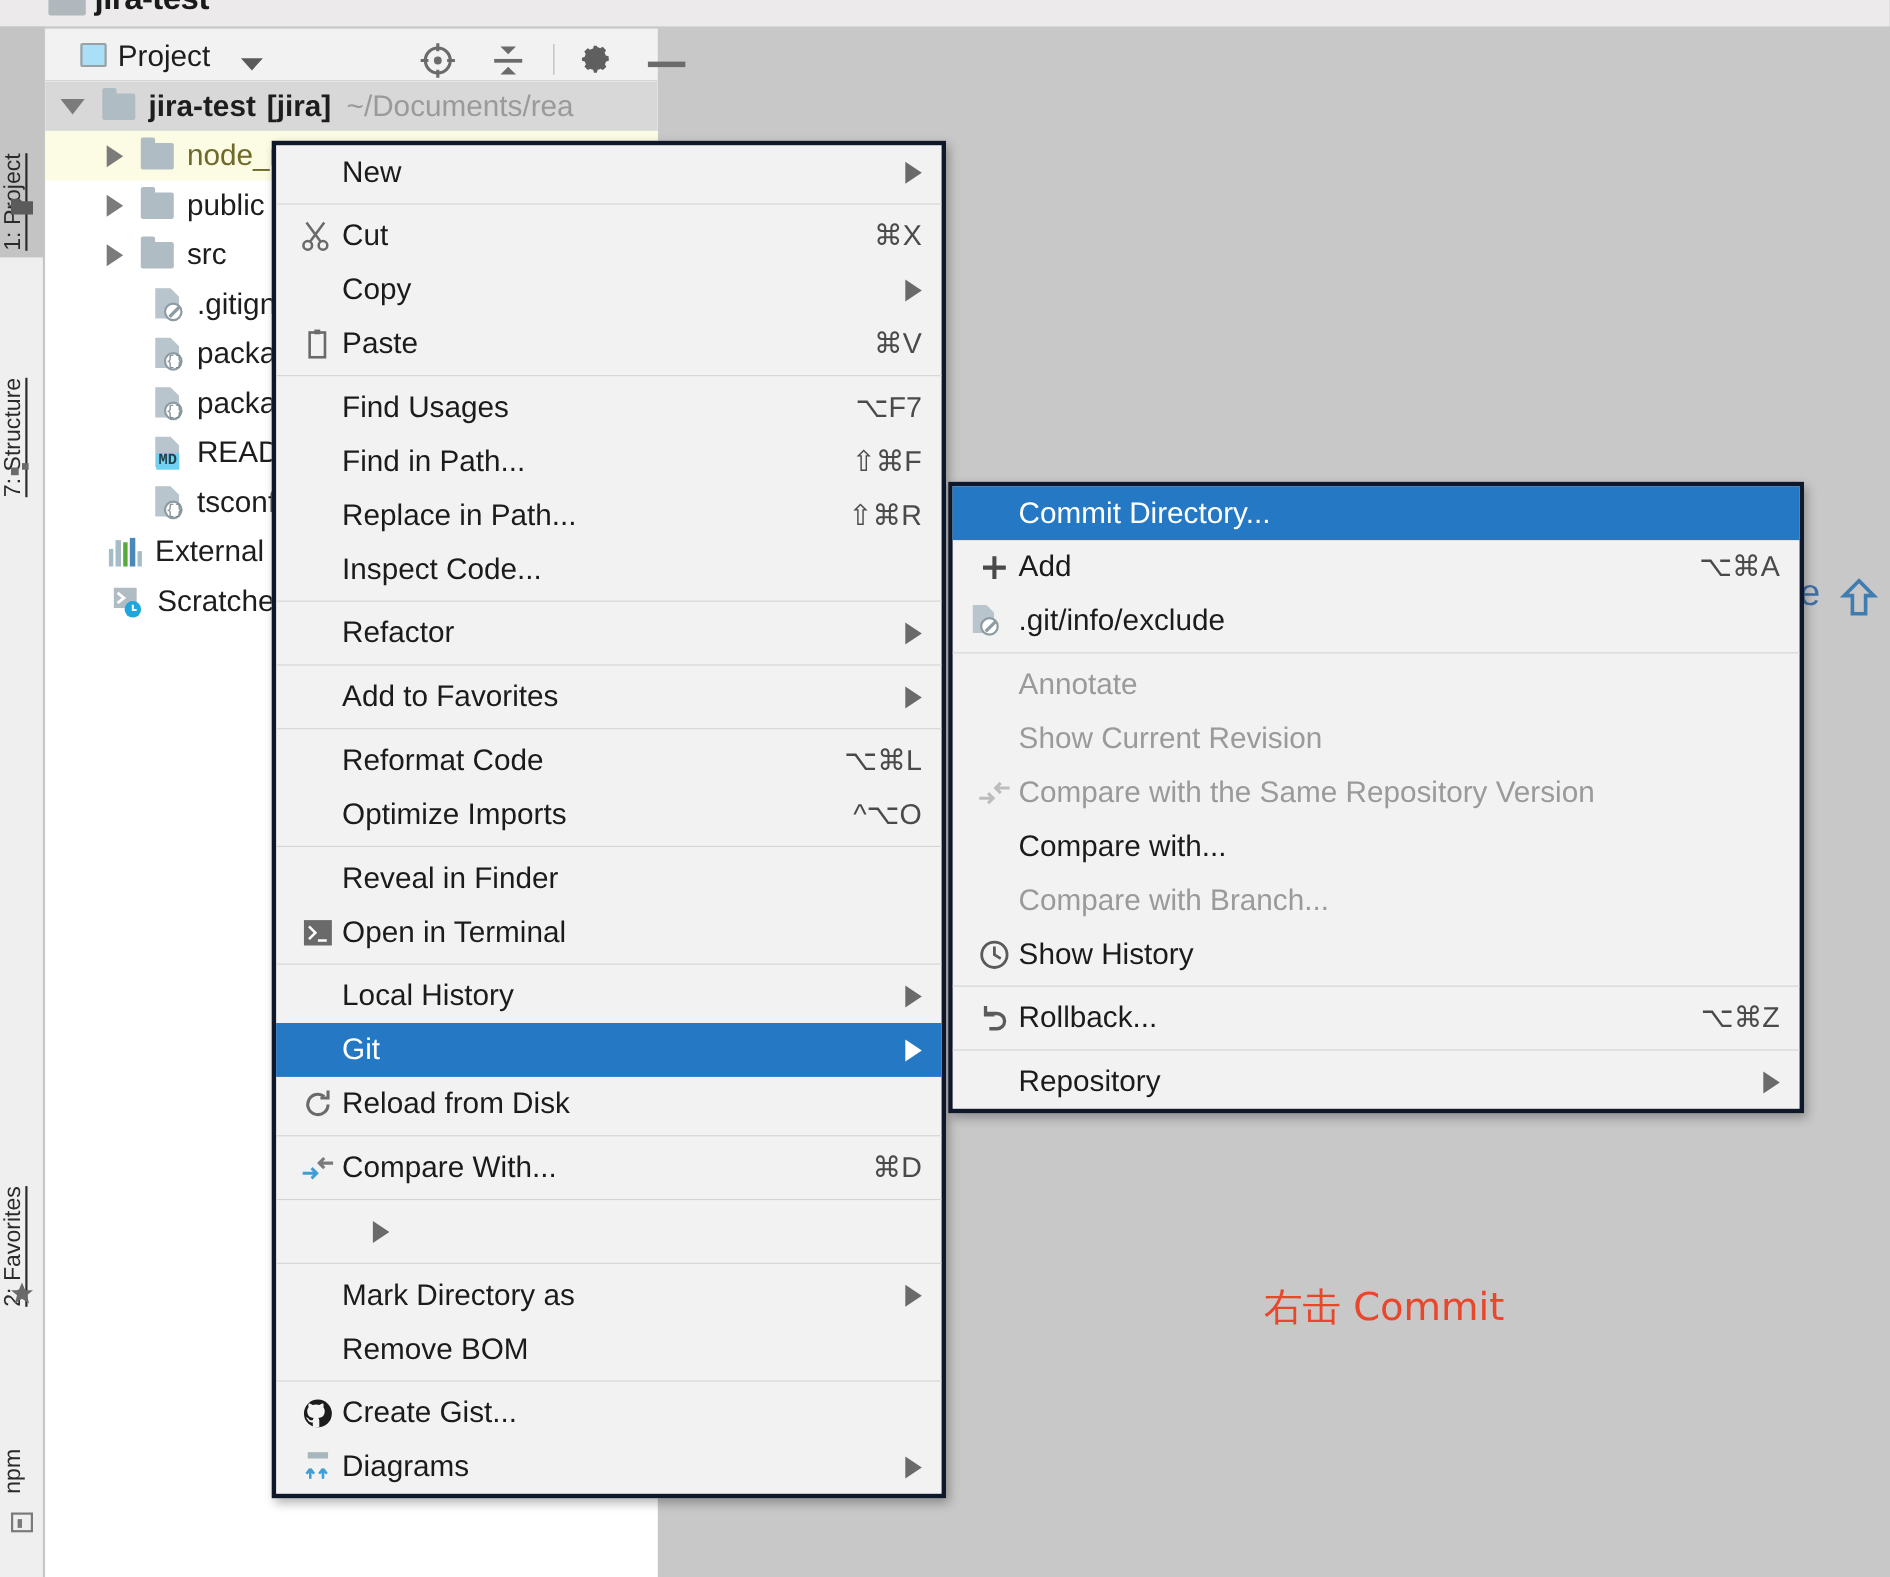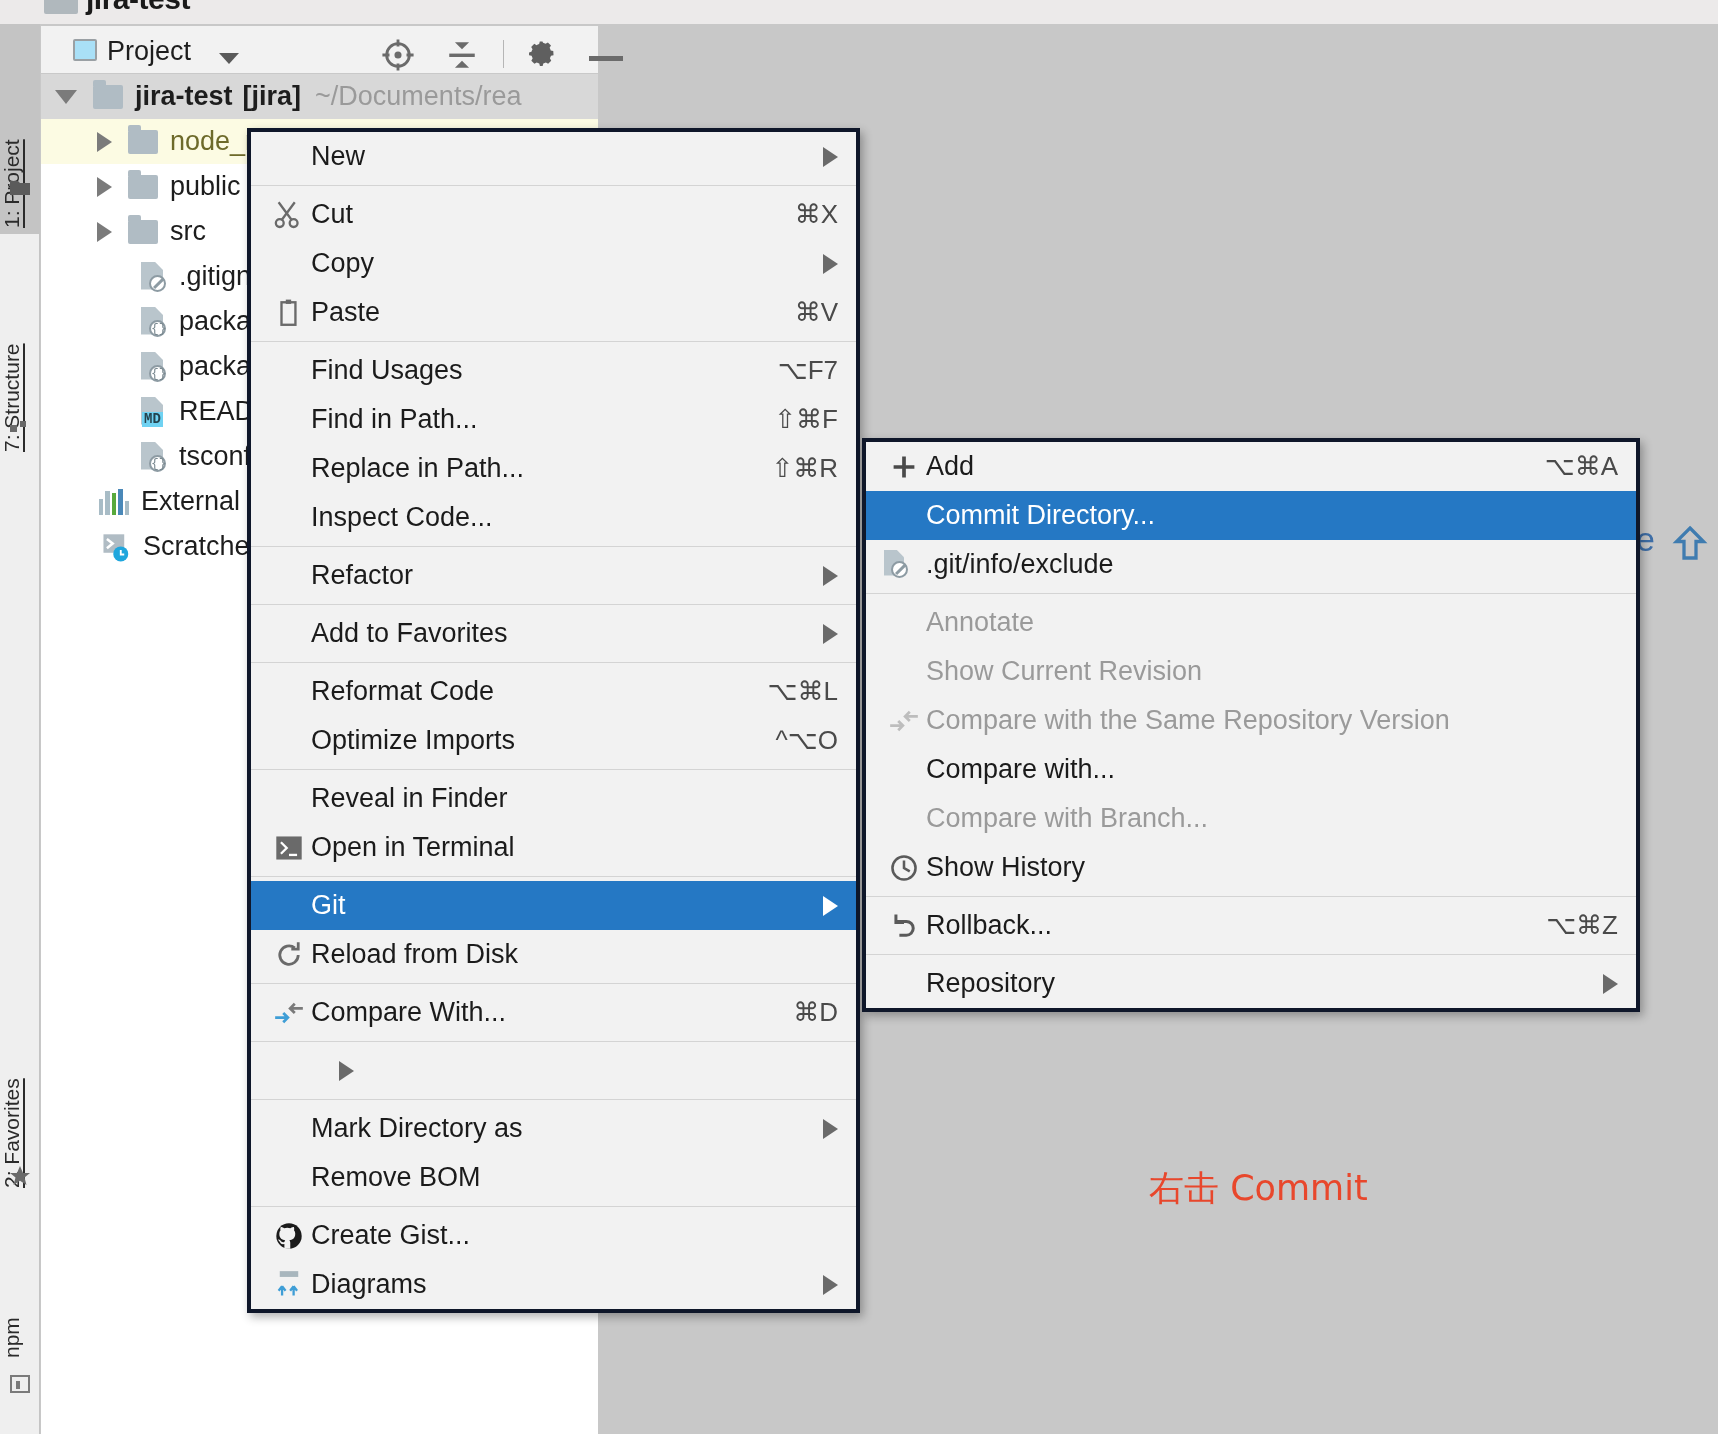--- a/index.html
+++ b/index.html
@@ -439,20 +439,25 @@
         <svg class="glyph" viewBox="0 0 28 26">
           <rect x="3" y="3" width="22" height="20" fill="#6a6a6a"></rect>
           <path d="M7 8l5 5-5 5" stroke="#fff" stroke-width="2" fill="none"></path>
           <path d="M14 19h7" stroke="#fff" stroke-width="2"></path>
         </svg>
       </span>
       <span class="lbl">Open in Terminal</span>
     </div>
     <div class="msep"></div>
 
+    <div class="mi">
+      <span class="ic"></span>
+      <span class="lbl">Local History</span>
+      <span class="sub"></span>
+    </div>
     <div class="mi selected">
       <span class="ic"></span>
       <span class="lbl">Git</span>
       <span class="sub"></span>
     </div>
     <div class="mi">
       <span class="ic">
         <svg class="glyph" viewBox="0 0 26 26">
           <path d="M21 13a8 8 0 11-3-6.2" fill="none" stroke="#6a6a6a" stroke-width="2.4"></path>
           <path d="M21 2v6h-6" fill="none" stroke="#6a6a6a" stroke-width="2.4"></path>
@@ -507,33 +512,33 @@
           <path d="M8 22v-8M8 14l-3 4M8 14l3 4M18 22v-8M18 14l-3 4M18 14l3 4" stroke="#3f9ed6" stroke-width="2" fill="none"></path>
         </svg>
       </span>
       <span class="lbl">Diagrams</span>
       <span class="sub"></span>
     </div>
   </div>
 
   <div class="menu" id="gitmenu">
 
+    <div class="mi selected">
+      <span class="ic"></span>
+      <span class="lbl">Commit Directory...</span>
+    </div>
+
     <div class="mi">
       <span class="ic">
         <svg class="glyph" viewBox="0 0 26 26">
           <path d="M13 4v18M4 13h18" stroke="#4a4a4a" stroke-width="3.2"></path>
         </svg>
       </span>
       <span class="lbl">Add</span>
       <span class="sc">⌥⌘A</span>
-    </div>
-
-    <div class="mi selected">
-      <span class="ic"></span>
-      <span class="lbl">Commit Directory...</span>
     </div>
 
     <div class="mi">
       <span class="ic">
         <span class="sheet" style="position:absolute;left:2px;top:0;width:20px;height:26px;background:#b9c5cc;clip-path:polygon(0 0,62% 0,100% 30%,100% 100%,0 100%)"></span>
         <span class="badge deny" style="left:9px;top:11px;"></span>
       </span>
       <span class="lbl">.git/info/exclude</span>
     </div>
     <div class="msep"></div>

